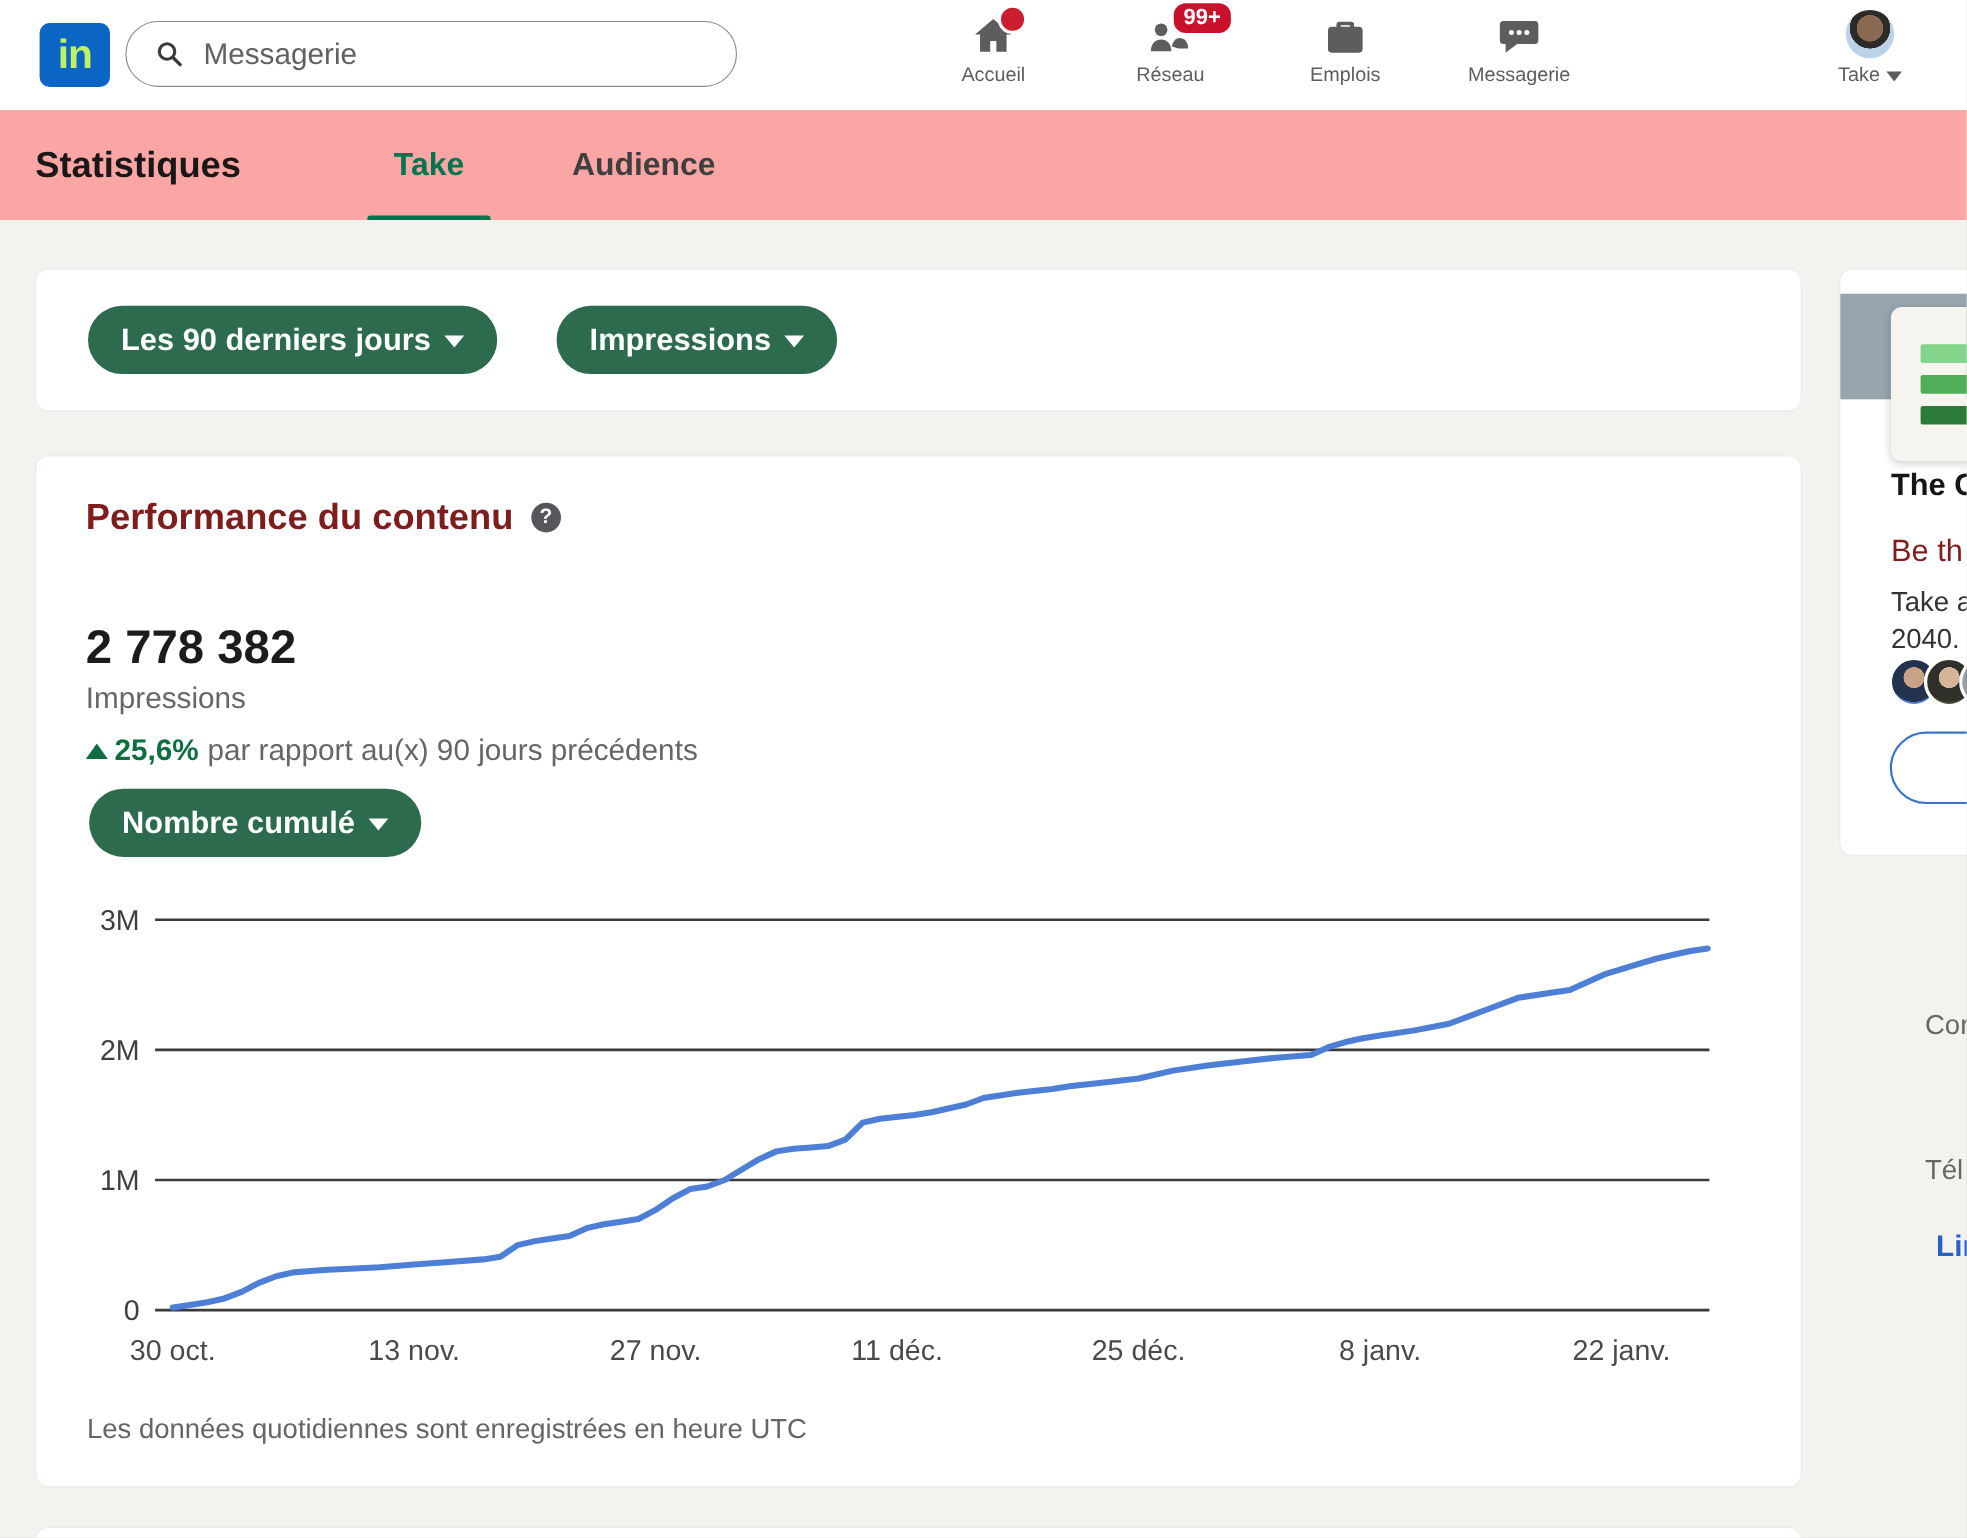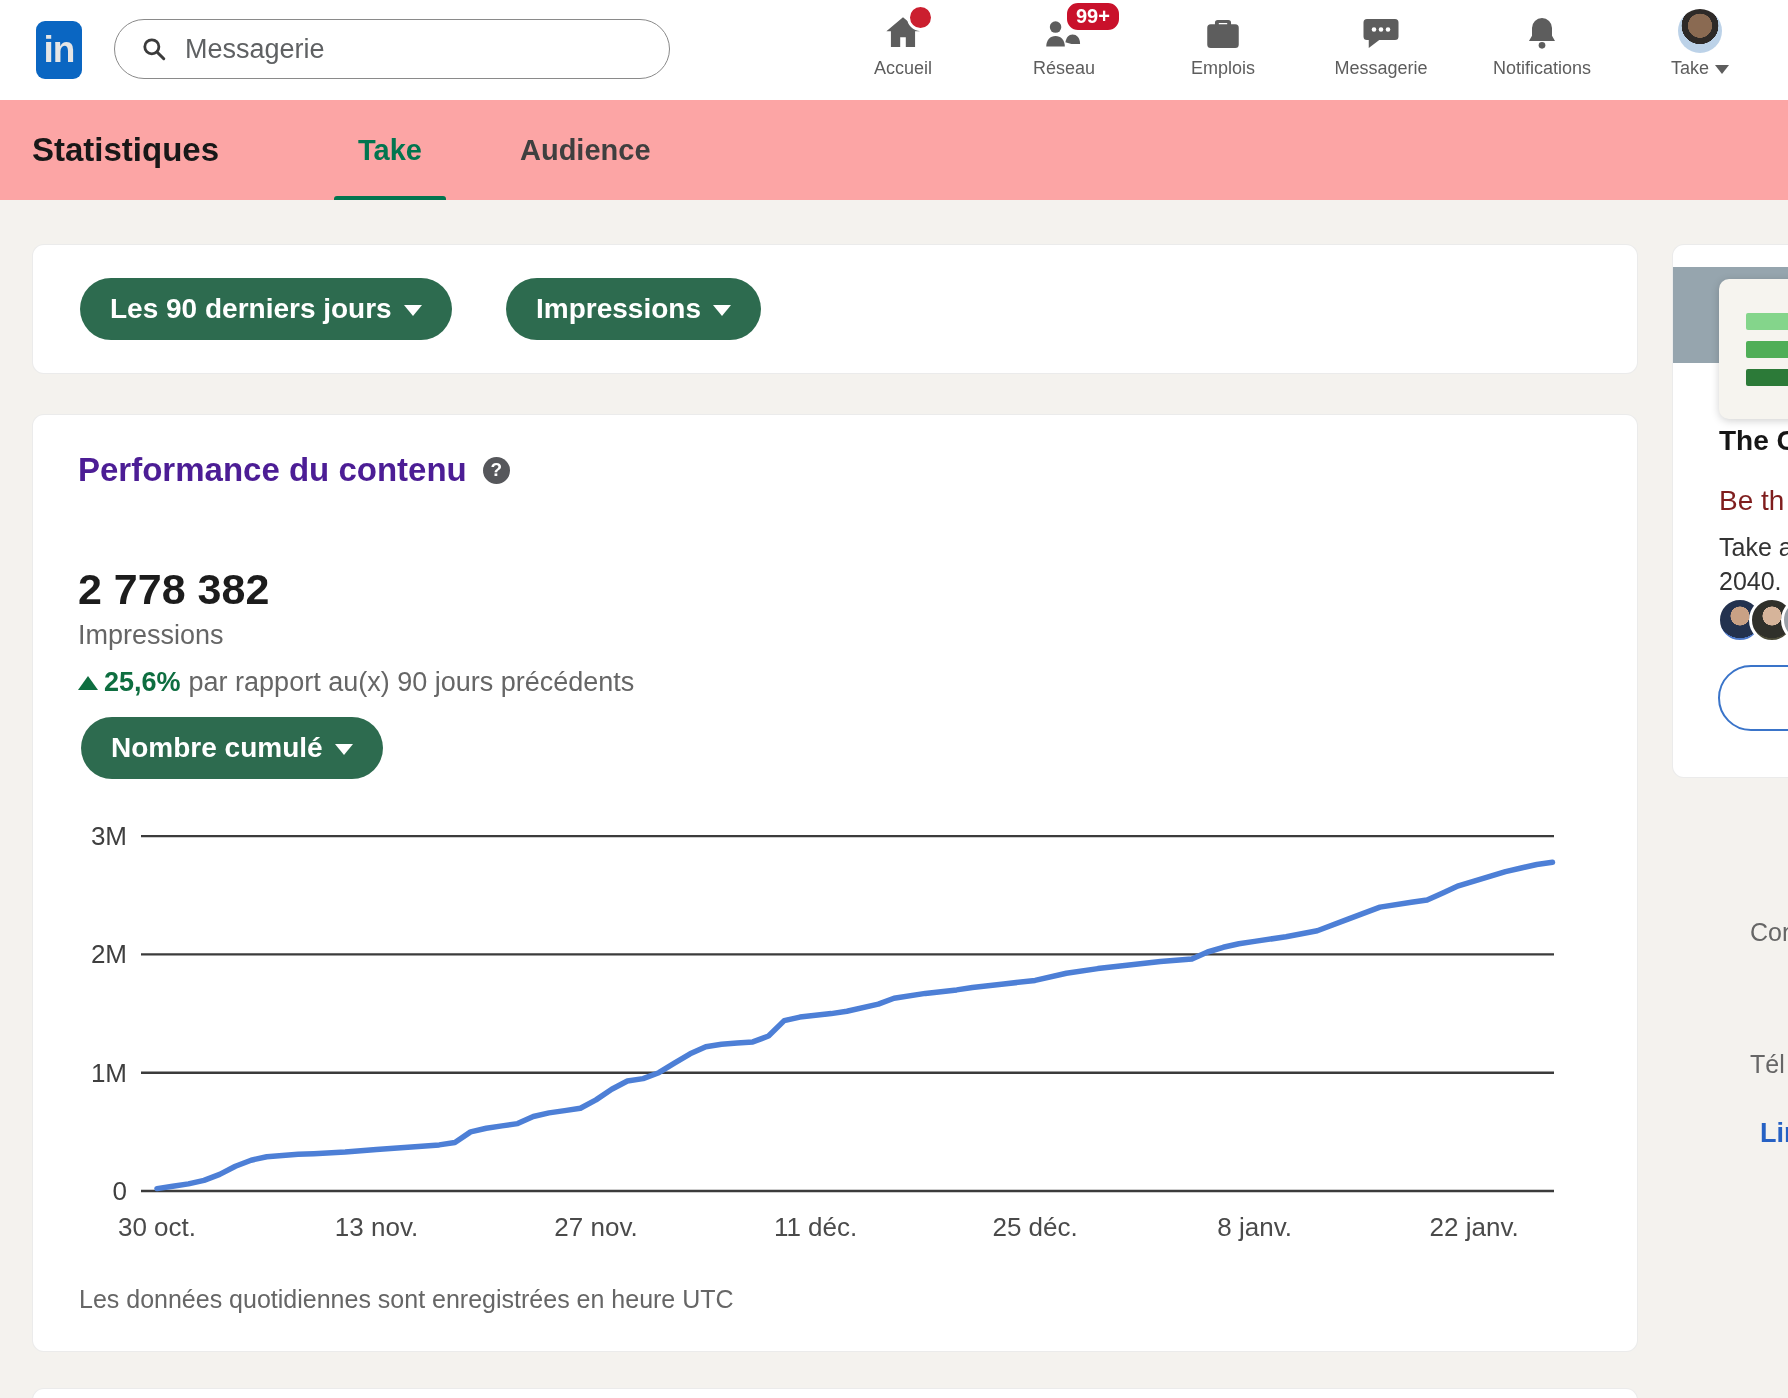--- a/index.html
+++ b/index.html
@@ -2,22 +2,22 @@
 <html><head>
 <meta charset="utf-8">
 <style>
   html,body{margin:0;padding:0;background:#d9d7d2;}
   .page{position:relative;width:1788px;height:1398px;overflow:hidden;
         background:#f4f2ee;font-family:"Liberation Sans",sans-serif;
         -webkit-font-smoothing:antialiased;}
   
   .gnav{position:absolute;left:0;top:0;width:1788px;height:100px;background:#fff;
         border-bottom:1px solid #e6e4df;}
-  .logo{position:absolute;left:36px;top:21px;width:46px;height:58px;border-radius:9px;
-        background:#0a66c2;color:#e5e5e5;font-weight:bold;font-size:37px;
+  .logo{position:absolute;left:36px;top:21px;width:64px;height:58px;border-radius:9px;
+        background:#0a66c2;color:#bef264;font-weight:bold;font-size:37px;
         display:flex;align-items:center;justify-content:center;letter-spacing:-1px;}
   .searchpill{position:absolute;left:114px;top:19px;width:556px;height:60px;
         border:1.5px solid #8a8a8a;border-radius:31px;background:#fff;
         display:flex;align-items:center;padding:0 0 0 26px;box-sizing:border-box;gap:18px;}
   .searchpill .ph{color:#5f6163;font-size:27px;}
   .navitem{position:absolute;top:8px;width:150px;transform:translateX(-50%);
         display:flex;flex-direction:column;align-items:center;color:#5d5d5d;}
   .navitem .nicon{height:46px;display:flex;align-items:flex-end;justify-content:center;position:relative;}
   .navitem .nlabel{font-size:18px;margin-top:4px;color:#5d5d5d;white-space:nowrap;}
   .badge-dot{position:absolute;top:-4px;right:-10px;width:21px;height:21px;border-radius:50%;
@@ -49,21 +49,21 @@
   .pill{display:inline-flex;align-items:center;gap:12px;background:#2d6b4f;color:#fff;
         font-weight:bold;font-size:28px;border:none;border-radius:32px;height:62px;
         padding:0 30px;cursor:pointer;white-space:nowrap;}
   .caret-dn{width:0;height:0;border-left:9px solid transparent;border-right:9px solid transparent;
         border-top:11px solid #fff;margin-top:3px;}
   .filters-card .pill{position:absolute;top:33px;}
   .pill.range{left:47px;}
   .pill.metric{left:473px;}
   
   .pc-titlerow{position:absolute;left:45px;top:36px;display:flex;align-items:center;gap:16px;}
-  .pc-title{font-size:33px;font-weight:bold;color:#4c1d95;text-align:center;}
+  .pc-title{font-size:33px;font-weight:bold;color:#7f1d1d;text-align:center;}
   .helpicon{width:27px;height:27px;border-radius:50%;background:#56575b;color:#fff;
         font-size:19px;font-weight:bold;display:flex;align-items:center;justify-content:center;}
   .bignum{position:absolute;left:45px;top:150px;font-size:43px;font-weight:bold;color:#1c1c1c;}
   .numlabel{position:absolute;left:45px;top:205px;font-size:27px;color:#666;}
   .deltarow{position:absolute;left:45px;top:252px;display:flex;align-items:center;font-size:27px;color:#666;}
   .tri-up{width:0;height:0;border-left:10px solid transparent;border-right:10px solid transparent;
         border-bottom:14px solid #0e6e40;margin-right:6px;}
   .deltapct{color:#0e6e40;font-weight:bold;margin-right:8px;}
   .perf-card .pill.cumul{position:absolute;left:48px;top:302px;}
   .chartsvg{position:absolute;left:30px;top:391px;}
@@ -143,29 +143,20 @@
         <svg width="42" height="42" viewBox="0 0 24 24" fill="#5d5d5d">
           <path d="M4 4h16a2 2 0 0 1 2 2v8a2 2 0 0 1-2 2h-9l-6 4.5V16H4a2 2 0 0 1-2-2V6a2 2 0 0 1 2-2z"></path>
           <circle cx="8" cy="10" r="1.3" fill="#fff"></circle>
             <circle cx="12" cy="10" r="1.3" fill="#fff"></circle>
             <circle cx="16" cy="10" r="1.3" fill="#fff"></circle>
         </svg>
       </span>
       <span class="nlabel">Messagerie</span>
     </div>
 
-    <div class="navitem" style="left:1542px">
-      <span class="nicon">
-        <svg width="40" height="42" viewBox="0 0 24 24" fill="#5d5d5d">
-          <path d="M12 3a6 6 0 0 1 6 6v4.6l1.8 3.2H4.2L6 13.6V9a6 6 0 0 1 6-6z"></path>
-          <circle cx="12" cy="19.4" r="2"></circle>
-        </svg>
-      </span>
-      <span class="nlabel">Notifications</span>
-    </div>
 
     <div class="navitem" style="left:1700px">
       <span class="nicon" style="align-items:center">
         <span class="avatar"></span>
       </span>
       <span class="nlabel">
         <span>Take</span><span class="vous-caret"></span>
       </span>
     </div>
   </header>

